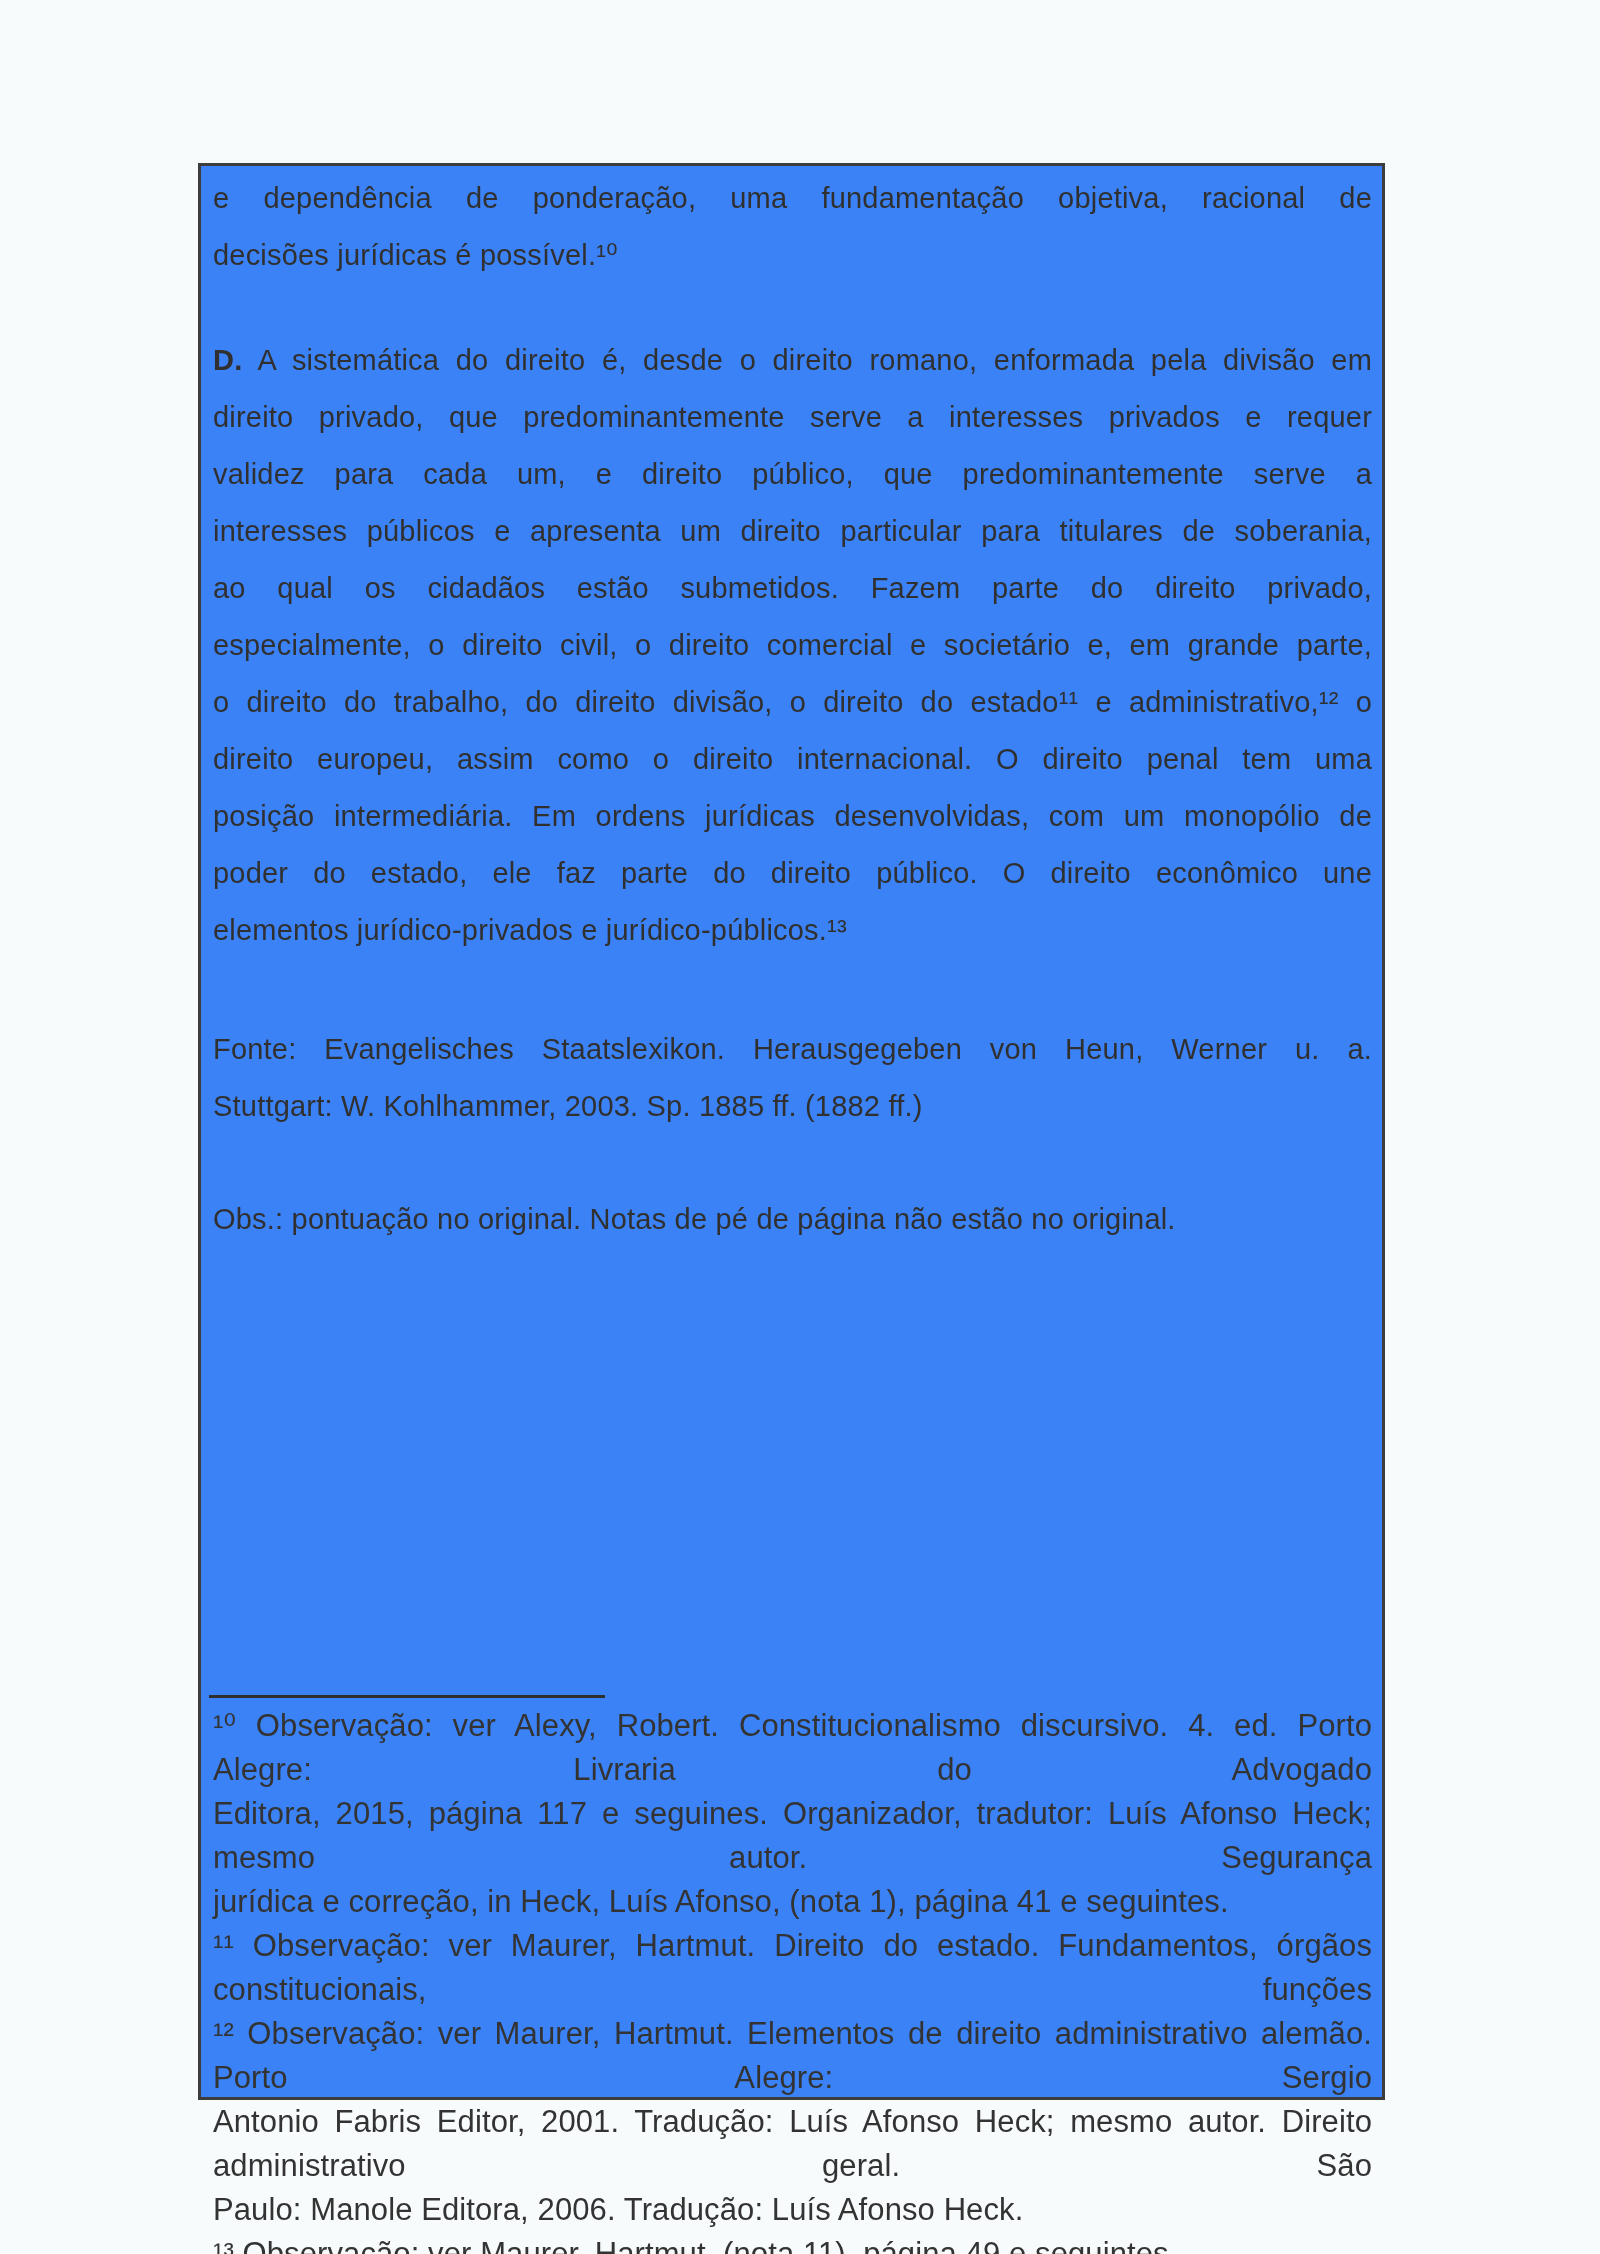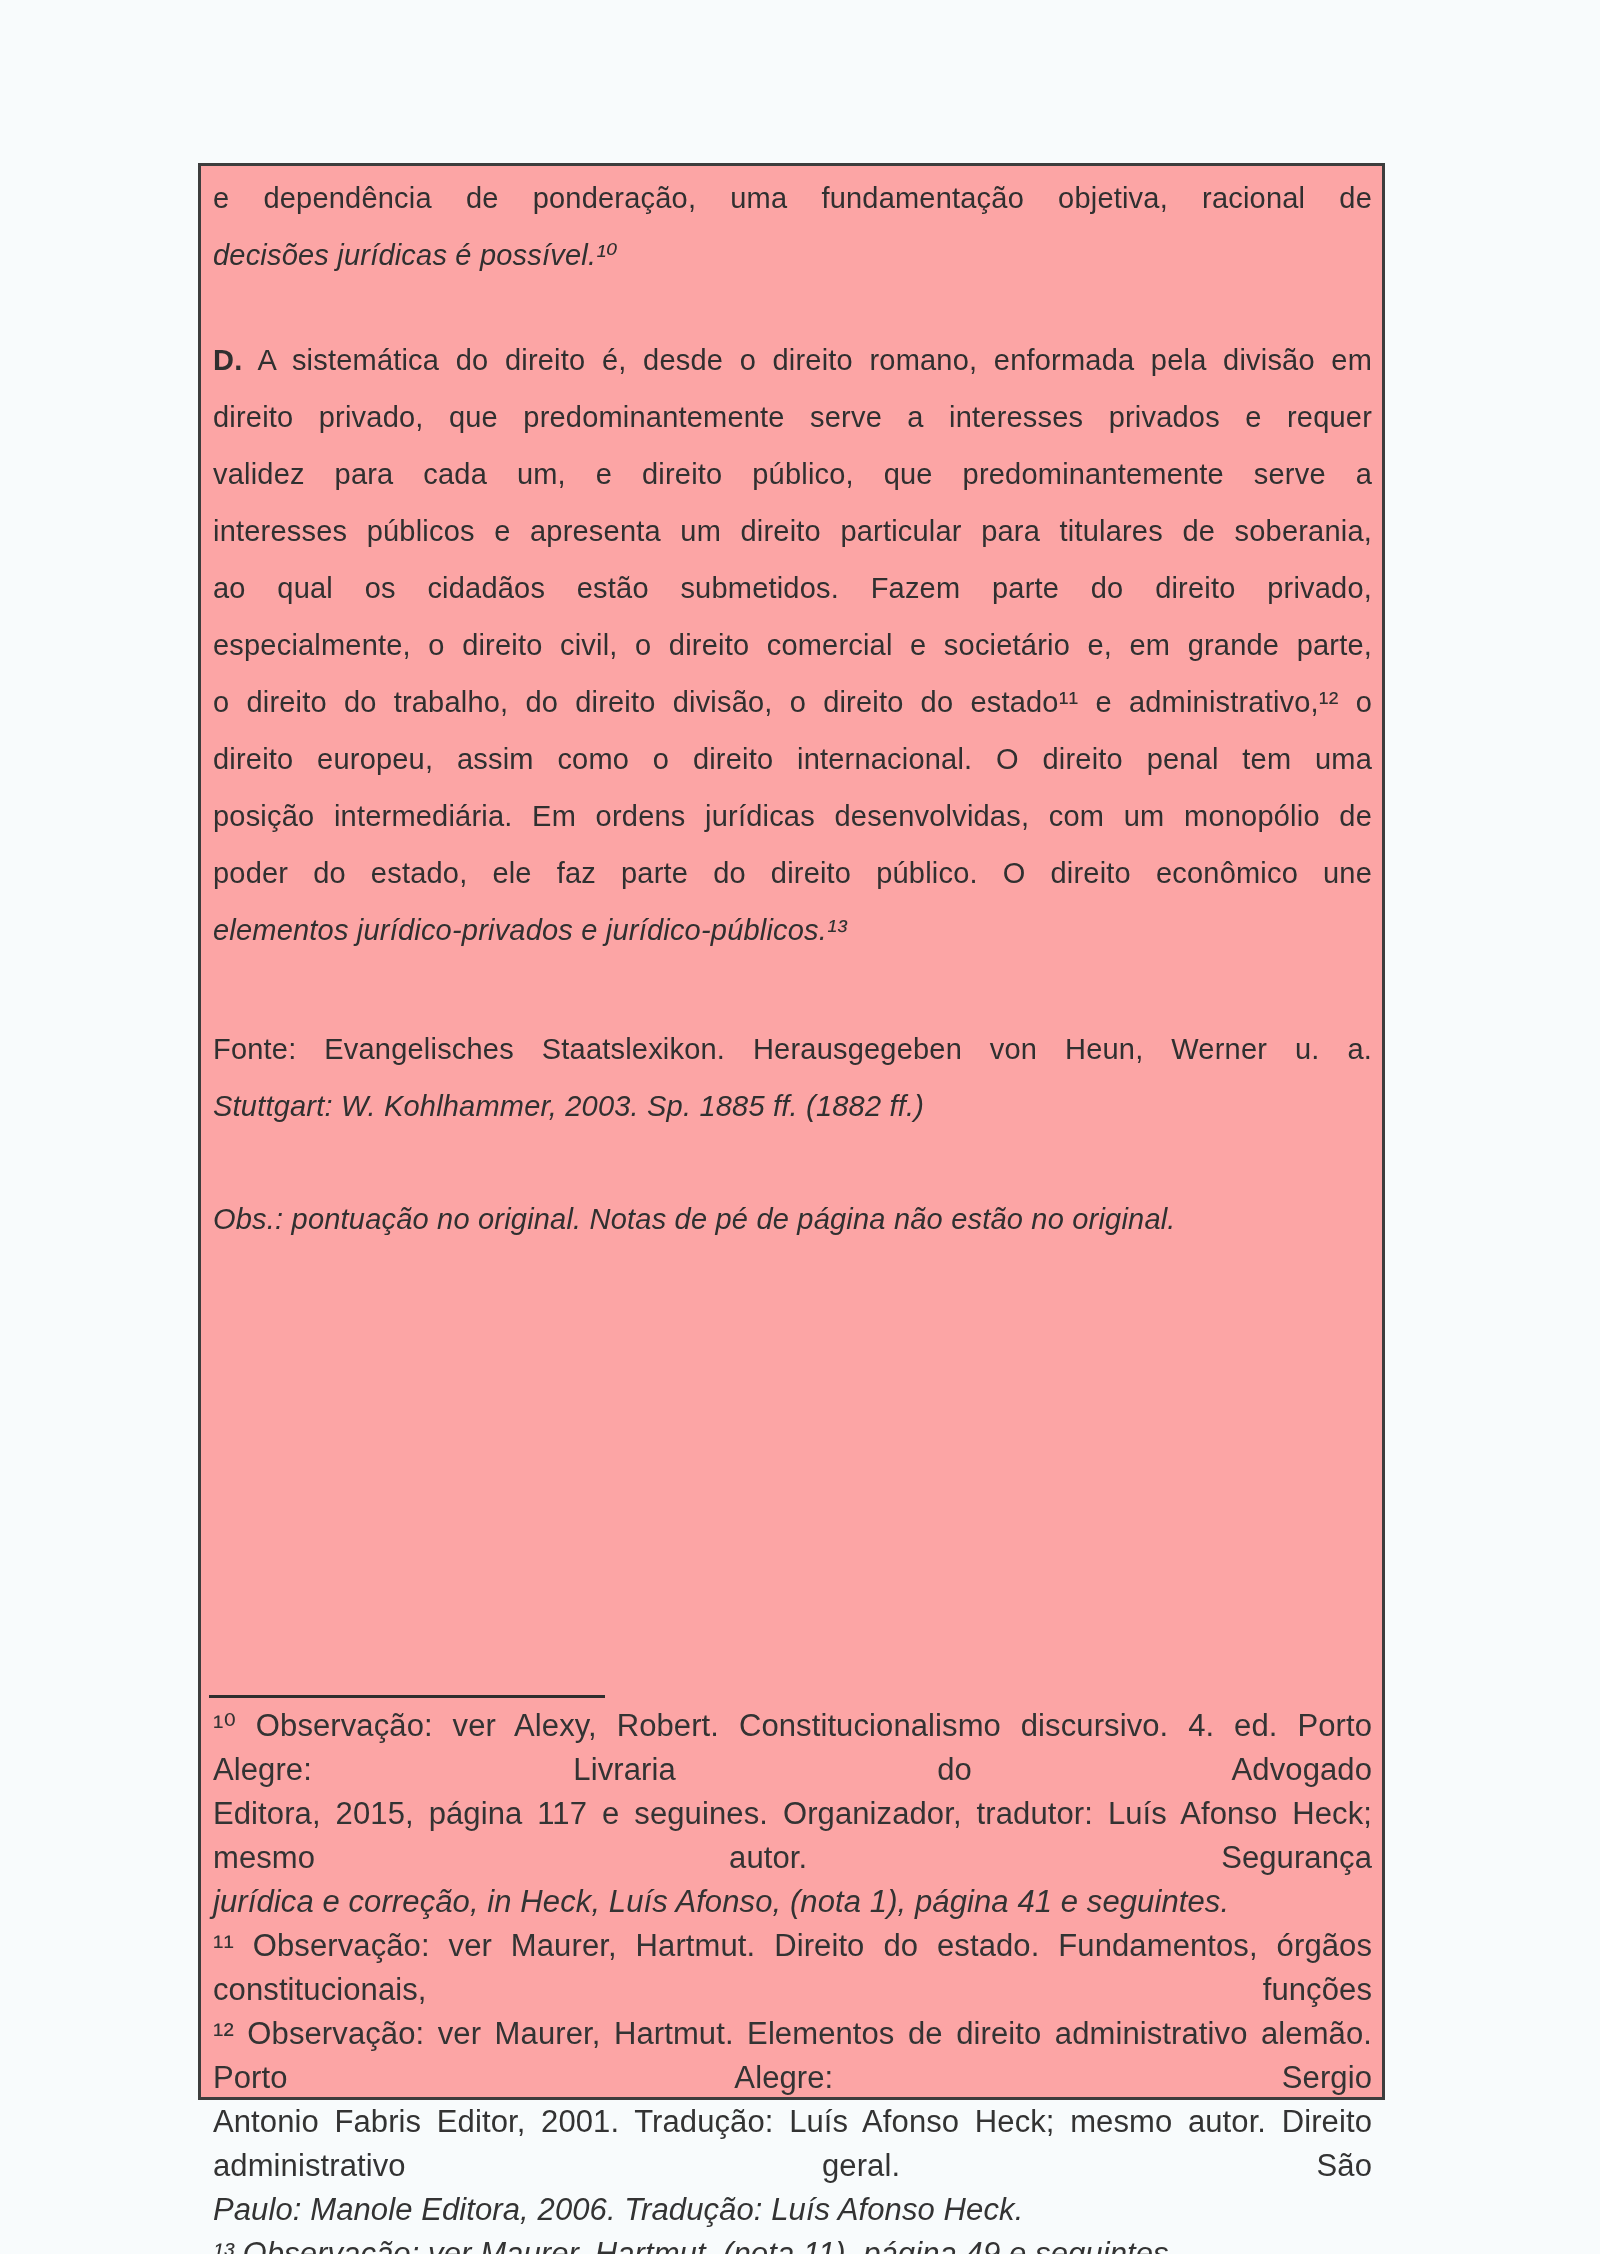--- a/index.html
+++ b/index.html
@@ -15,41 +15,40 @@
     overflow: hidden;
   }
   .doc-box {
     position: absolute;
     left: 198px;
     top: 163px;
     width: 1187px;
     height: 1937px;
     box-sizing: border-box;
     border: 3px solid #3d3d3d;
-    background: #fca5a5;
+    background: #3b82f6;
     padding: 4px 10px 0 12px;
   }
   .para {
     color: #303030;
   }
   .body-para {
     font-size: 29px;
     line-height: 57px;
     letter-spacing: 0.2px;
   }
   .body-para .line,
   .footnote .line {
     text-align: justify;
     text-align-last: justify;
     white-space: normal;
   }
   .body-para .line.last,
   .footnote .line.last {
     text-align-last: left;
-    font-style: italic;
   }
   .para-section-d { margin-top: 48px; }
   .para-fonte    { margin-top: 62px; }
   .para-obs      { margin-top: 56px; }
   .footnote-sep {
     margin-top: 447px;
     margin-left: -4px;
     width: 396px;
     height: 0;
     border-top: 3px solid #2e2e2e;

